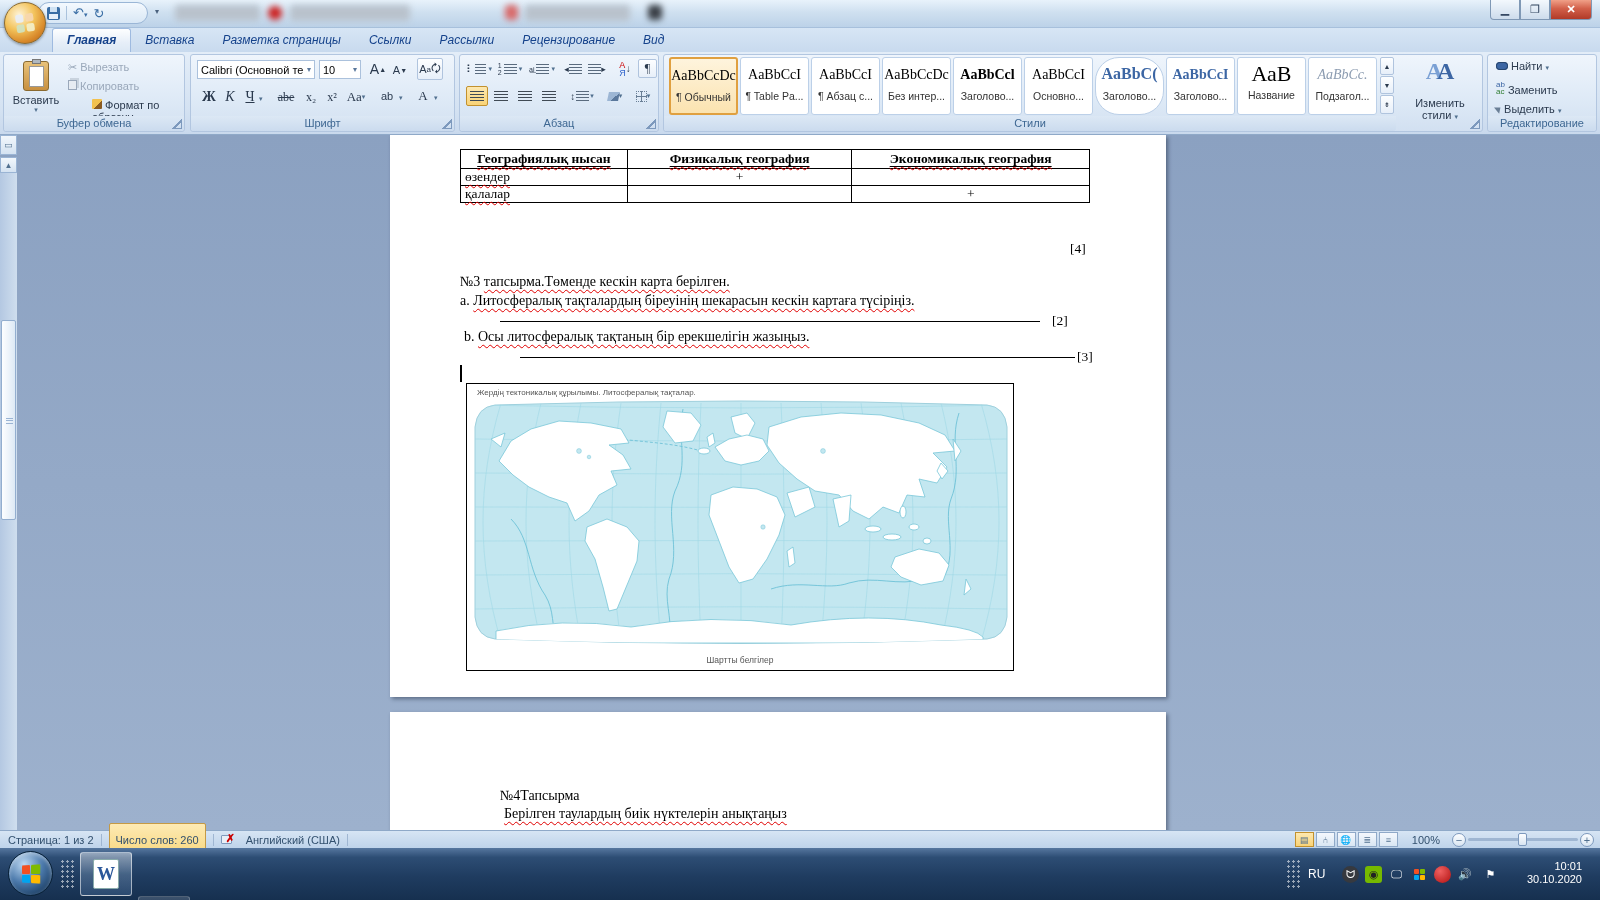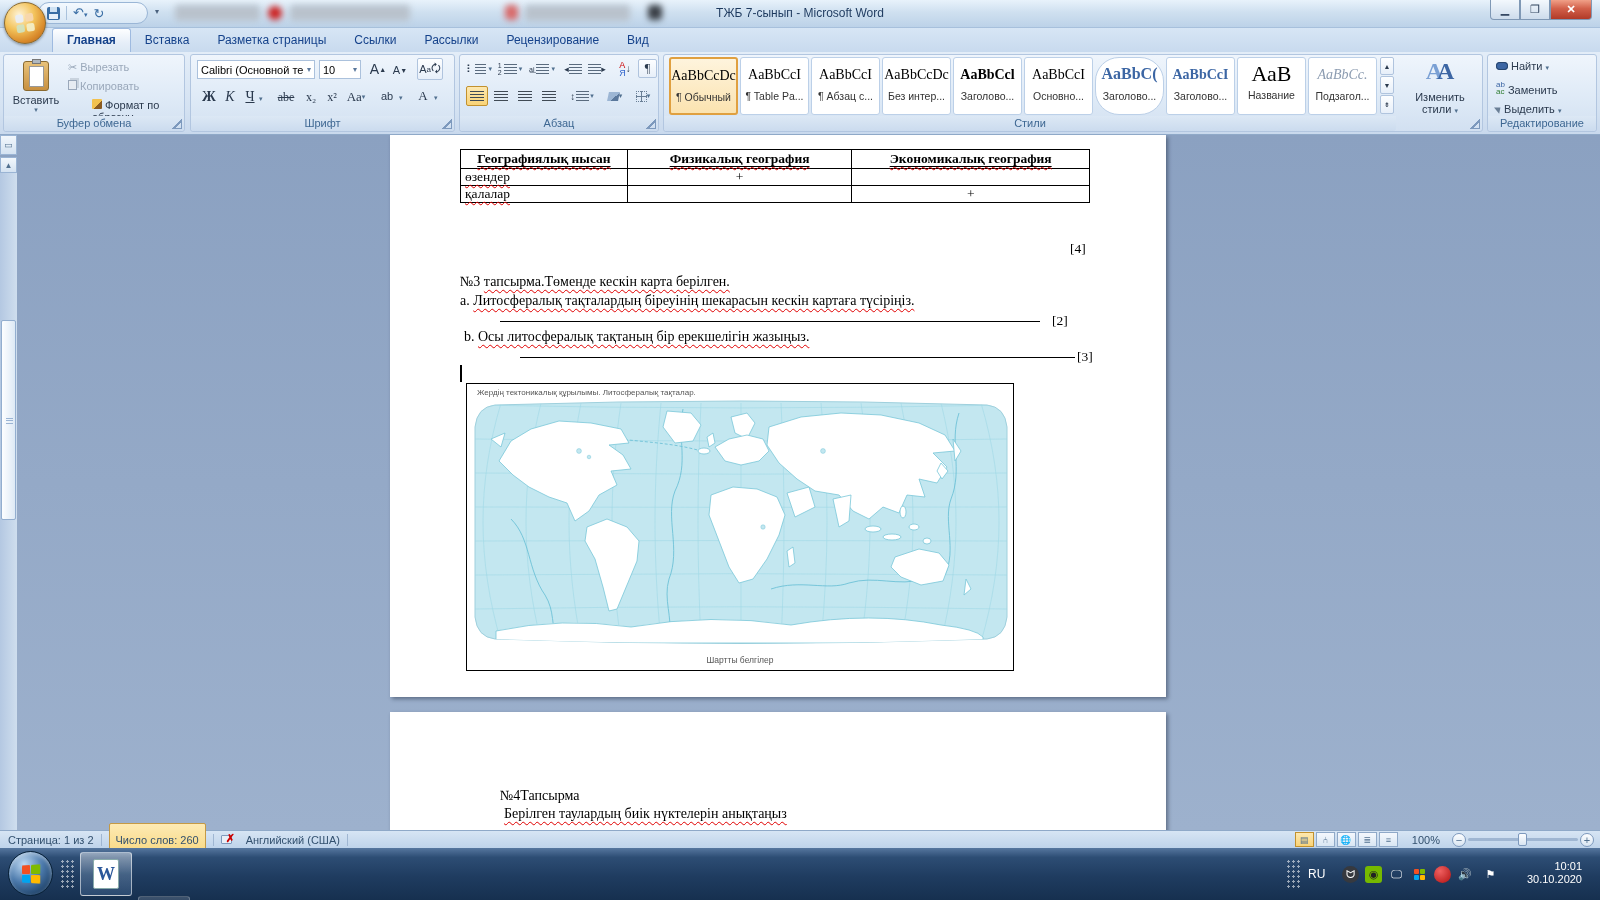--- a/index.html
+++ b/index.html
@@ -20,21 +20,21 @@
   .undo-g { color:#3a6ea5; font-size:13px; line-height:13px; }
   .blurblob { filter:blur(3px); border-radius:4px; }
   .winbtns { right:8px; top:0; display:flex; }
   .winbtn { width:30px; height:20px; border:1px solid #7f98b5; border-top:none; display:flex; align-items:center;
     justify-content:center; font-size:11px; color:#30445e; background:linear-gradient(#f3f8fd,#cddcec); }
   .winbtn.min { border-radius:0 0 0 4px; }
   .winbtn.close { width:42px; background:linear-gradient(#f0a088,#d2604a 45%,#b13a28); color:#fff; border-radius:0 0 4px 0; font-weight:bold; }
 
   
   #tabrow { left:0; top:28px; width:1600px; height:24px; background:linear-gradient(#d7e6f5,#c8daee); }
-  .rtab { display:inline-block; padding:4px 14px 5px; font-size:12px; color:#15428b; }
+  .rtab { display:inline-block; padding:4px 14px 5px; font-size:12px; color:#15428b;font-style:italic; }
   .rtab.active { background:linear-gradient(#fdfeff,#e6eef8 60%,#dce8f4); border:1px solid #9ebae0; border-bottom:none;
     border-radius:3px 3px 0 0; font-weight:bold; }
   #orb { left:4px; top:2px; width:42px; height:42px; border-radius:50%; z-index:5;
     background:radial-gradient(circle at 35% 30%, #fef4d8, #f3c35b 40%, #d98a2b 70%, #a85c14);
     border:1px solid #8a6a30; box-shadow:0 1px 3px rgba(0,0,0,.4); display:flex; align-items:center; justify-content:center; }
   .orb-flower { width:18px; height:18px; display:grid; grid-template-columns:8px 8px; grid-gap:2px; transform:rotate(-8deg); }
   .orb-flower i { width:8px; height:8px; border-radius:2px; background:#fff; opacity:.92; }
 
   
   #ribbon { left:0; top:52px; width:1600px; height:83px; background:linear-gradient(#e3edf8,#d4e2f2 70%,#c9d9ed);
@@ -138,21 +138,20 @@
     <span class="undo-g">↻</span>
   </div>
   <span class="abs" style="left:155px; top:7px; font-size:8px; color:#4a617d;">▾</span>
 
   <div class="abs blurblob" style="left:175px; top:5px; width:85px; height:16px; background:#b9c2cc;"></div>
   <div class="abs blurblob" style="left:268px; top:6px; width:14px; height:14px; background:#cc2222; border-radius:50%;"></div>
   <div class="abs blurblob" style="left:290px; top:5px; width:120px; height:16px; background:#b9c2cc;"></div>
   <div class="abs blurblob" style="left:505px; top:5px; width:13px; height:15px; background:#d86a6a;"></div>
   <div class="abs blurblob" style="left:525px; top:5px; width:105px; height:16px; background:#b9c2cc;"></div>
   <div class="abs blurblob" style="left:648px; top:5px; width:14px; height:15px; background:#3a3f46;"></div>
-  <div id="title-text" class="abs">ТЖБ 7-сынып - Microsoft Word</div>
   <div class="winbtns abs">
     <div class="winbtn min">▁</div>
     <div class="winbtn">❐</div>
     <div class="winbtn close">✕</div>
   </div>
 </div>
 
 <div id="orb" class="abs">
   <span class="orb-flower">
       <i style="background:#e8eef6;"></i>
@@ -328,21 +327,21 @@
       <div class="prev ital">AaBbCc.</div>
         <div class="sname">Подзагол...</div>
     </div>
     <div class="abs" style="left:716px; top:2px; width:14px; height:58px; display:flex; flex-direction:column; gap:1px;">
       <span class="rbtn frame" style="height:18px; font-size:7px;">▲</span>
       <span class="rbtn frame" style="height:18px; font-size:7px;">▼</span>
       <span class="rbtn frame" style="height:19px; font-size:7px;">⇟</span>
     </div>
     <div class="abs" style="left:738px; top:4px; width:76px; text-align:center;">
       <div style="font-family:'Liberation Serif',serif; font-size:24px; font-weight:bold; line-height:24px;"><span style="color:#7aa0d4;">А</span><span style="color:#3c66a4; margin-left:-6px;">А</span></div>
-      <div style="font-size:11px; color:#2b3a4e; margin-top:8px;"><span>Изменить</span><br><span>стили</span> <span style="font-size:7px; color:#51708f;">▾</span></div>
+      <div style="font-size:11px; color:#2b3a4e; margin-top:14px;"><span>Изменить</span><br><span>стили</span> <span style="font-size:7px; color:#51708f;">▾</span></div>
     </div>
     <div class="glabel" style="right:86px; left:0; width:auto;">Стили</div>
     <div class="dlg"></div>
   </div>
 
   <div class="rgroup" style="left:1487px; width:110px;">
     <div class="abs" style="left:8px; top:5px; font-size:11px; color:#2b3a4e;">
       <span style="display:inline-block; width:12px; height:8px; border-radius:4px; background:#3c66a4; box-shadow:inset 0 0 0 1px #27466f;"></span>
       <span>Найти</span> <span style="font-size:7px; color:#51708f;">▾</span>
     </div>

